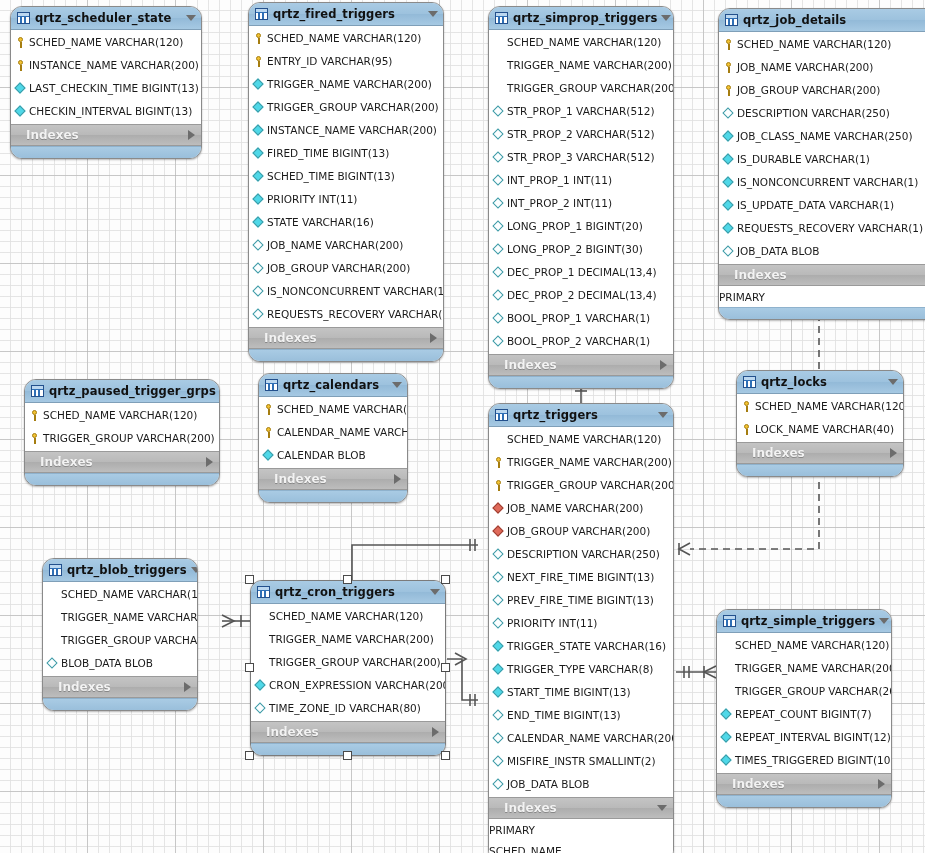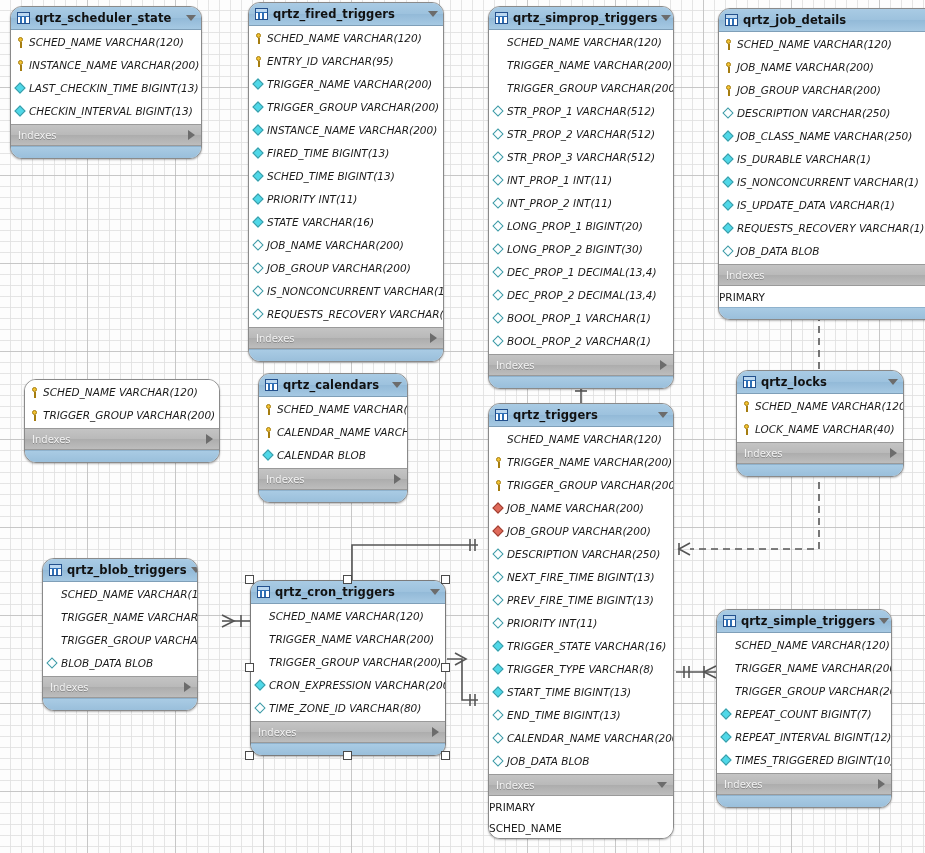--- a/index.html
+++ b/index.html
@@ -62,21 +62,21 @@
   }
   .tname{
     font-size:11.5px;font-weight:bold;color:#111;
     white-space:nowrap;letter-spacing:0.1px;flex:1 1 auto;
   }
   .caret{
     width:0;height:0;flex:0 0 auto;margin-left:4px;
     border-left:5px solid transparent;border-right:5px solid transparent;
     border-top:6px solid #6c6c6c;
   }
-  .cols{background:#fff;padding:1px 0 1px 0;font-style:italic;}
+  .cols{background:#fff;padding:1px 0 1px 0;}
   .col{
     display:flex;align-items:center;
     height:23px;padding-left:4px;
     font-size:10.5px;color:#1a1a1a;white-space:nowrap;
   }
   .ci{width:11px;height:11px;flex:0 0 11px;margin-right:3px;position:relative;}
   .ci.none{visibility:hidden;}
   .ci.key:before{
     content:"";position:absolute;left:3px;top:0;width:5px;height:5px;
     border-radius:50%;background:#f2c230;border:1px solid #a57d10;box-sizing:border-box;
@@ -96,22 +96,23 @@
   .ci.dia.hollow:before{background:#fbfeff;}
   .ci.dia.fk:before{background:#e06a5a;border-color:#9c3d30;}
   .colname{line-height:11px;}
   .idx-hdr{
     display:flex;align-items:center;
     height:20px;padding:0 6px 0 7px;
     background:linear-gradient(to bottom,#c4c4c4 0%,#b9b9b9 50%,#adadad 52%,#bdbdbd 100%);
     border-top:1px solid #9a9a9a;border-bottom:1px solid #9a9a9a;
   }
   .idx-hdr .lbl{
-    flex:1 1 auto;font-size:10px;font-weight:normal;color:#f2f2f2;
+    flex:1 1 auto;font-size:12px;font-weight:bold;color:#f2f2f2;
     text-shadow:0 1px 0 rgba(0,0,0,0.25);
+    margin-left:8px;
   }
   .tri-right{
     width:0;height:0;border-top:5px solid transparent;border-bottom:5px solid transparent;
     border-left:7px solid #6c6c6c;
   }
   .tri-down{
     width:0;height:0;border-left:5px solid transparent;border-right:5px solid transparent;
     border-top:6px solid #6c6c6c;
   }
   .idx-list{background:#fff;}
@@ -395,20 +396,25 @@
       <div class="idx-hdr">
         <span class="lbl">Indexes</span>
         <span class="tri-down"></span>
       </div>
       <div class="idx-list">
         <div class="idx-row">PRIMARY</div>
       </div>
       <div class="tfoot"></div>
     </div>
     <div class="table" style="left: 24px; top: 379px; width: 196px;">
+      <div class="thead">
+        <span class="tbl-icon"></span>
+        <span class="tname">qrtz_paused_trigger_grps</span>
+        <span class="caret"></span>
+      </div>
       <div class="cols">
         <div class="col">
           <span class="ci key"></span>
           <span class="colname">SCHED_NAME VARCHAR(120)</span>
         </div>
         <div class="col">
           <span class="ci key"></span>
           <span class="colname">TRIGGER_GROUP VARCHAR(200)</span>
         </div>
       </div>
@@ -521,20 +527,24 @@
           <span class="ci dia filled"></span>
           <span class="colname">START_TIME BIGINT(13)</span>
         </div>
         <div class="col">
           <span class="ci dia hollow"></span>
           <span class="colname">END_TIME BIGINT(13)</span>
         </div>
         <div class="col">
           <span class="ci dia hollow"></span>
           <span class="colname">CALENDAR_NAME VARCHAR(200)</span>
+        </div>
+        <div class="col">
+          <span class="ci dia hollow"></span>
+          <span class="colname">MISFIRE_INSTR SMALLINT(2)</span>
         </div>
         <div class="col">
           <span class="ci dia hollow"></span>
           <span class="colname">JOB_DATA BLOB</span>
         </div>
       </div>
       <div class="idx-hdr">
         <span class="lbl">Indexes</span>
         <span class="tri-down"></span>
       </div>

